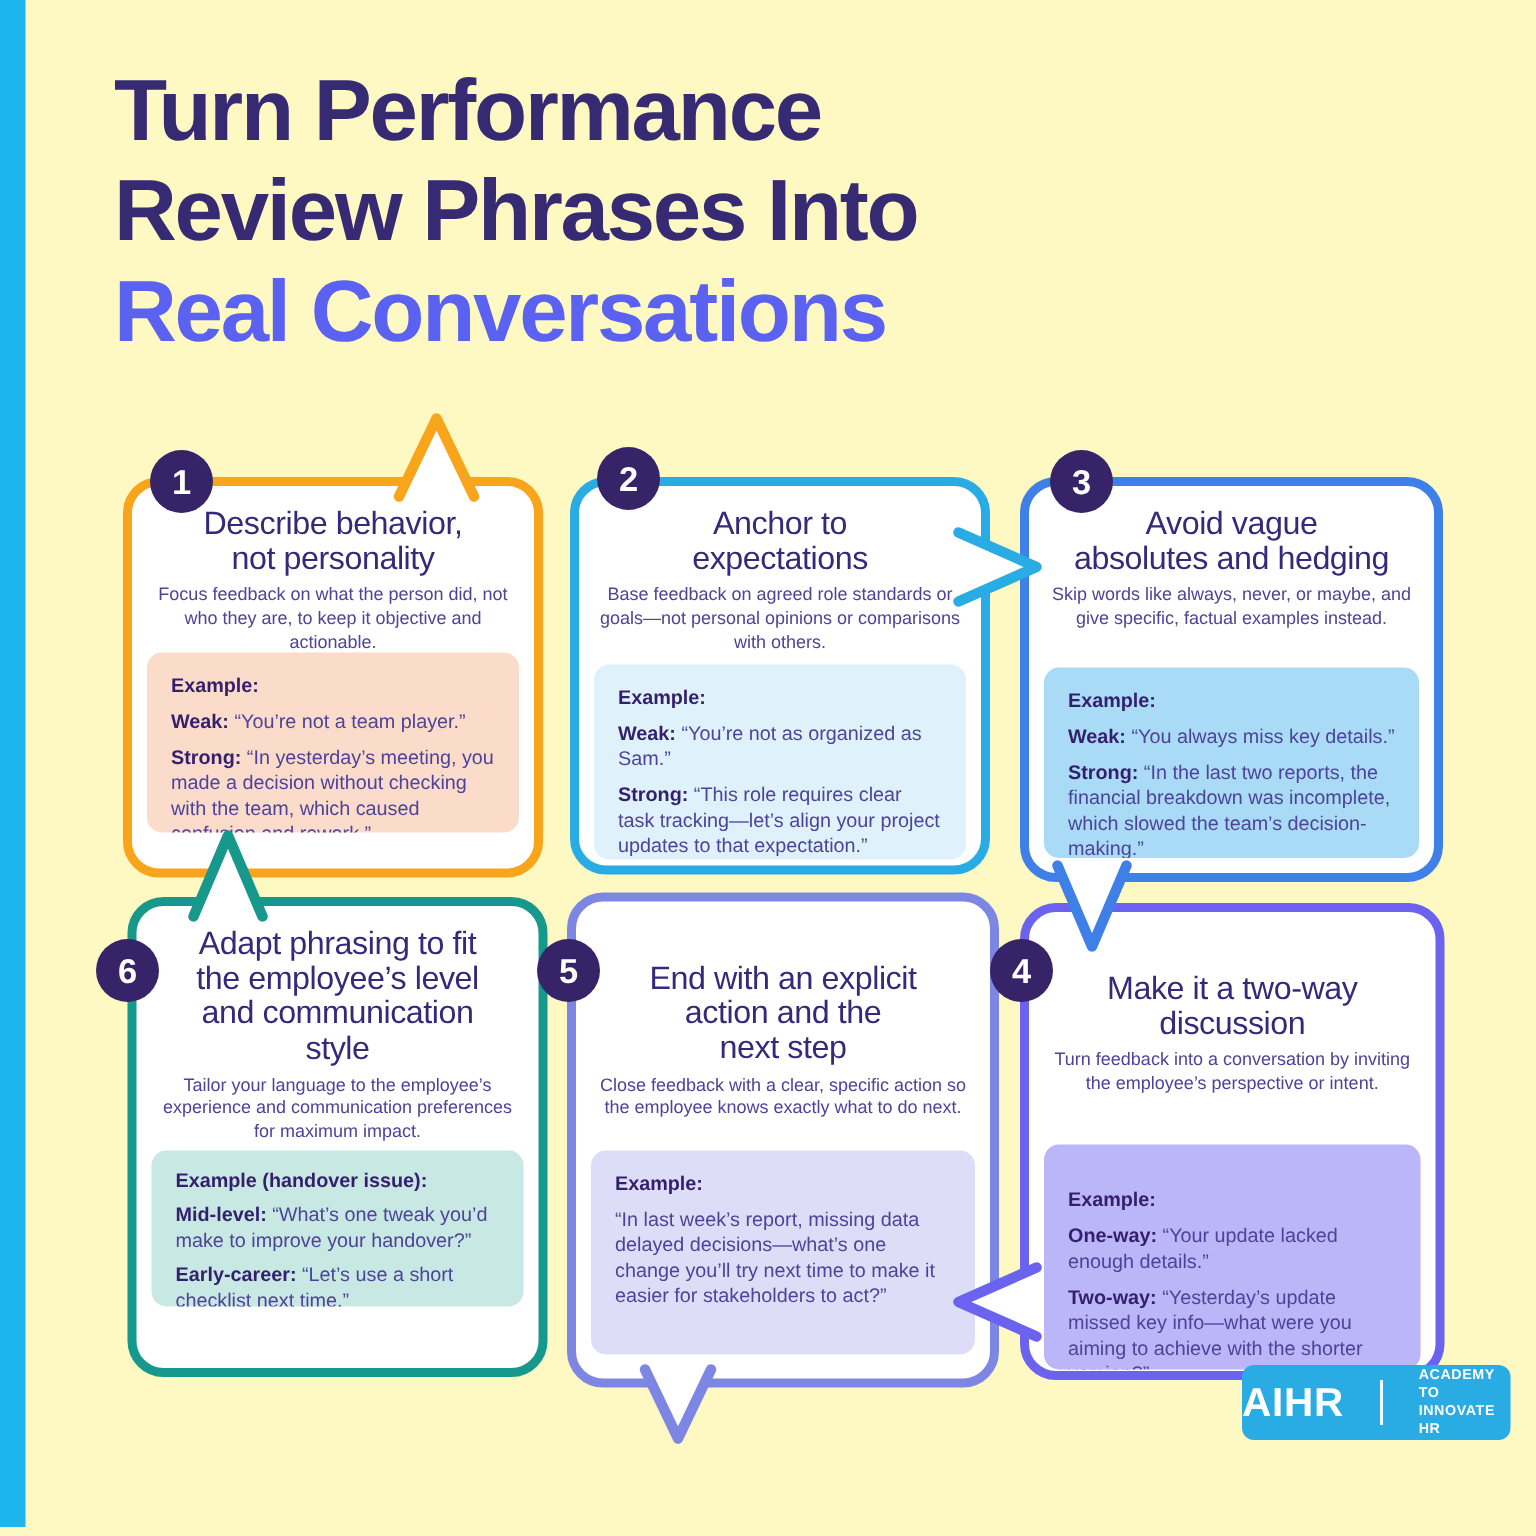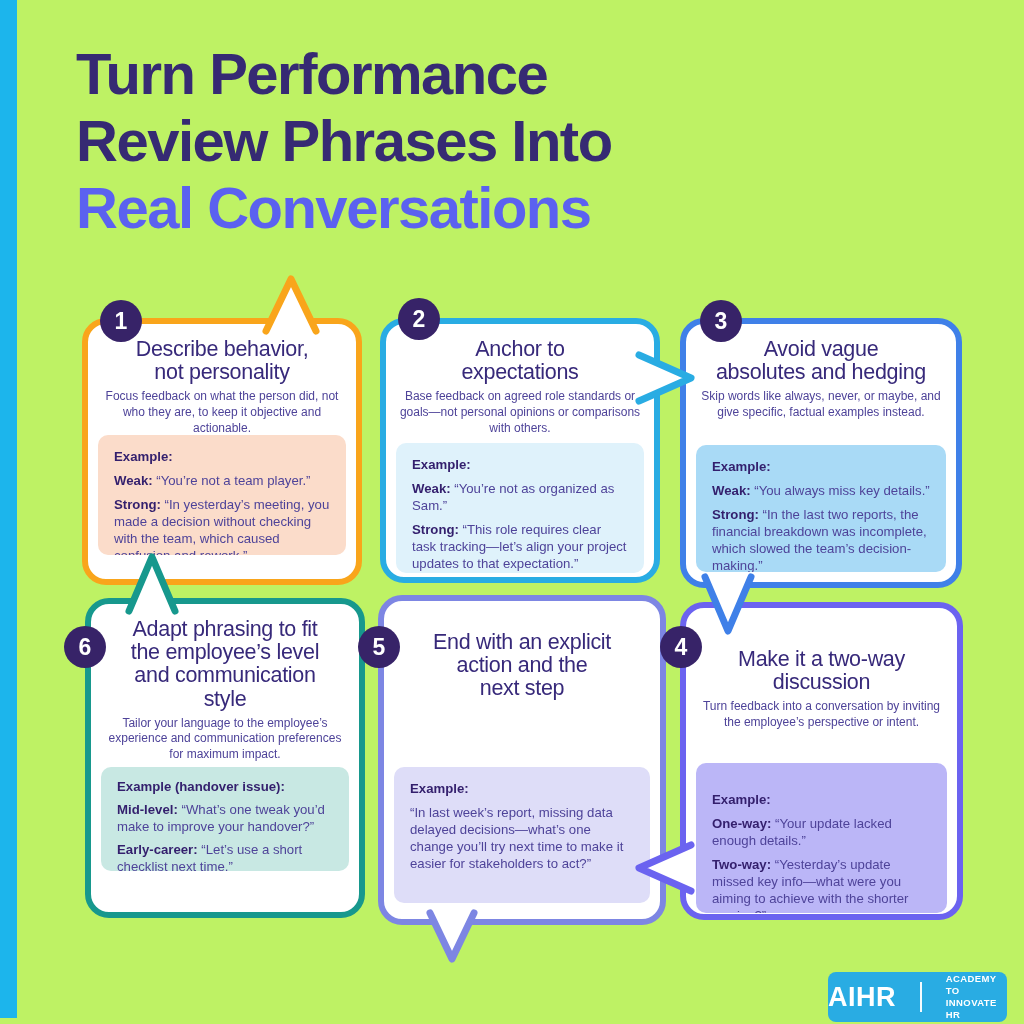--- a/index.html
+++ b/index.html
@@ -1,17 +1,17 @@
 <!DOCTYPE html>
 <html><head>
 <meta charset="utf-8">
 <style>
   html,body{margin:0;padding:0;background:#fff;}
   .canvas{
-    position:relative;width:1024px;height:1024px;overflow:hidden;background:#bef264;
+    position:relative;width:1024px;height:1024px;overflow:hidden;background:#fef9c3;
     font-family:"Liberation Sans","DejaVu Sans",sans-serif;
   }
   .stripe{position:absolute;left:0;top:0;width:17px;height:1018px;}
   .main-title{position:absolute;left:76px;top:40px;font-weight:bold;letter-spacing:-1.5px;}
   .main-title .t-dark,.main-title .t-accent{font-size:58px;line-height:67px;white-space:pre-line;}
   .card{
     position:absolute;box-sizing:border-box;background:#fff;
     border:6px solid #ccc;border-radius:24px;
   }
   .num{
@@ -28,21 +28,21 @@
   }
   .ex{
     position:absolute;left:10px;right:10px;border-radius:10px;
     padding:13px 16px;box-sizing:border-box;overflow:hidden;
   }
   .ex p{margin:0 0 7px;font-size:13.2px;line-height:1.29;color:#4e4399;}
   .ex .lbl{font-weight:bold;color:#331f6d;}
   .tail{position:absolute;z-index:2;overflow:visible;}
   .tail path{fill:#fff;stroke-width:7;stroke-linejoin:round;stroke-linecap:round;}
   .logo{
-    position:absolute;left:828px;top:972px;width:179px;height:50px;border-radius:8px;
+    position:absolute;left:828px;top:910px;width:179px;height:50px;border-radius:8px;
     display:flex;align-items:center;justify-content:center;gap:24px;
   }
   .logo-brand{color:#fff;font-weight:bold;font-size:27px;letter-spacing:0.5px;}
   .logo-divider{width:2px;height:30px;background:#fff;opacity:.95;}
   .logo-tagline{color:#fff;font-weight:bold;font-size:9.5px;line-height:1.25;letter-spacing:.4px;white-space:pre-line;}
 </style>
 </head>
 <body>
 
 <div class="canvas">
@@ -101,23 +101,24 @@
     <div class="ex" style="top: 163px; height: 104px; padding-top: 11px; background-color: rgb(200, 232, 227);">
       <p style="margin-bottom:6px;"><span class="lbl">Example (handover issue):</span></p>
       <p style="margin-bottom:6px;"><span class="lbl">Mid-level:</span> <span>“What’s one tweak you’d make to improve your handover?”</span></p>
       <p style="margin-bottom:6px;"><span class="lbl">Early-career:</span> <span>“Let’s use a short checklist next time.”</span></p>
       <p style="margin-bottom:0;"><span class="lbl">Senior:</span> <span>“How could you strengthen the handover process across the team?”</span></p>
     </div>
   </section>
 
   <section class="card" style="left: 378px; top: 595px; width: 288px; height: 330px; border-color: rgb(125, 134, 227);">
     <span class="num" style="left: -26px; top: 25px; background-color: rgb(55, 35, 104);">5</span>
-    <h2 class="card-title" style="margin-top:30px;">End with an explicit
+    <h2 class="card-title" style="margin-top:40px;">End with an explicit
 action and the
 next step</h2>
+    <p class="card-desc">Close feedback with a clear, specific action so the employee knows exactly what to do next.</p>
     <div class="ex" style="top: 166px; height: 136px; background-color: rgb(222, 221, 248);">
       <p><span class="lbl">Example:</span></p>
       <p><span>“In last week’s report, missing data delayed decisions—what’s one change you’ll try next time to make it easier for stakeholders to act?”</span></p>
     </div>
   </section>
 
   <section class="card" style="left: 680px; top: 602px; width: 283px; height: 318px; border-color: rgb(107, 99, 240);">
     <span class="num" style="left: -26px; top: 18px; background-color: rgb(55, 35, 104);">4</span>
     <h2 class="card-title" style="margin-top:40px;">Make it a two-way
 discussion</h2>

